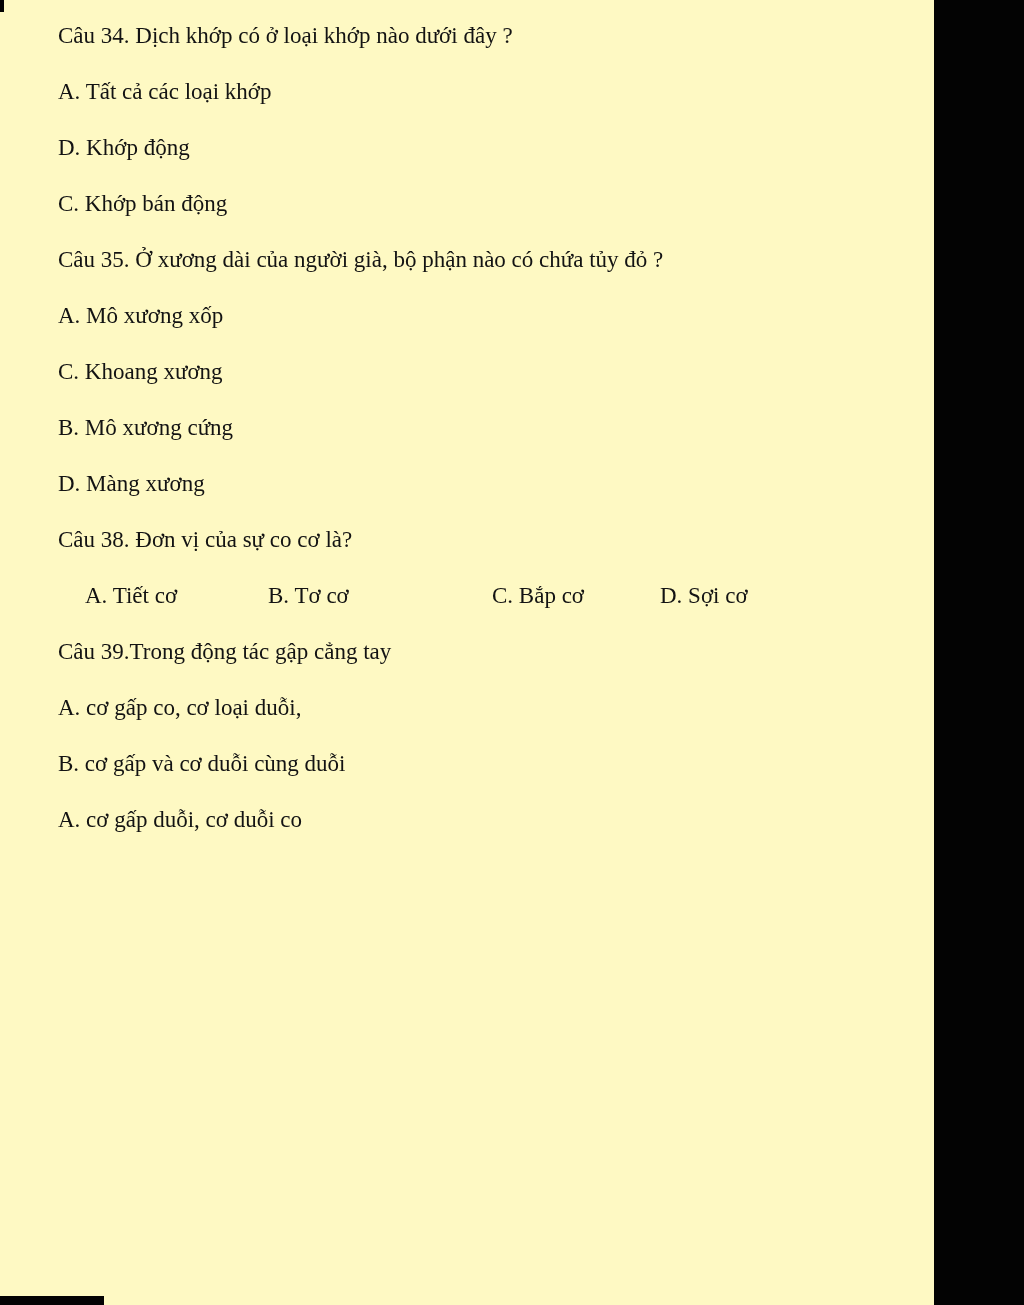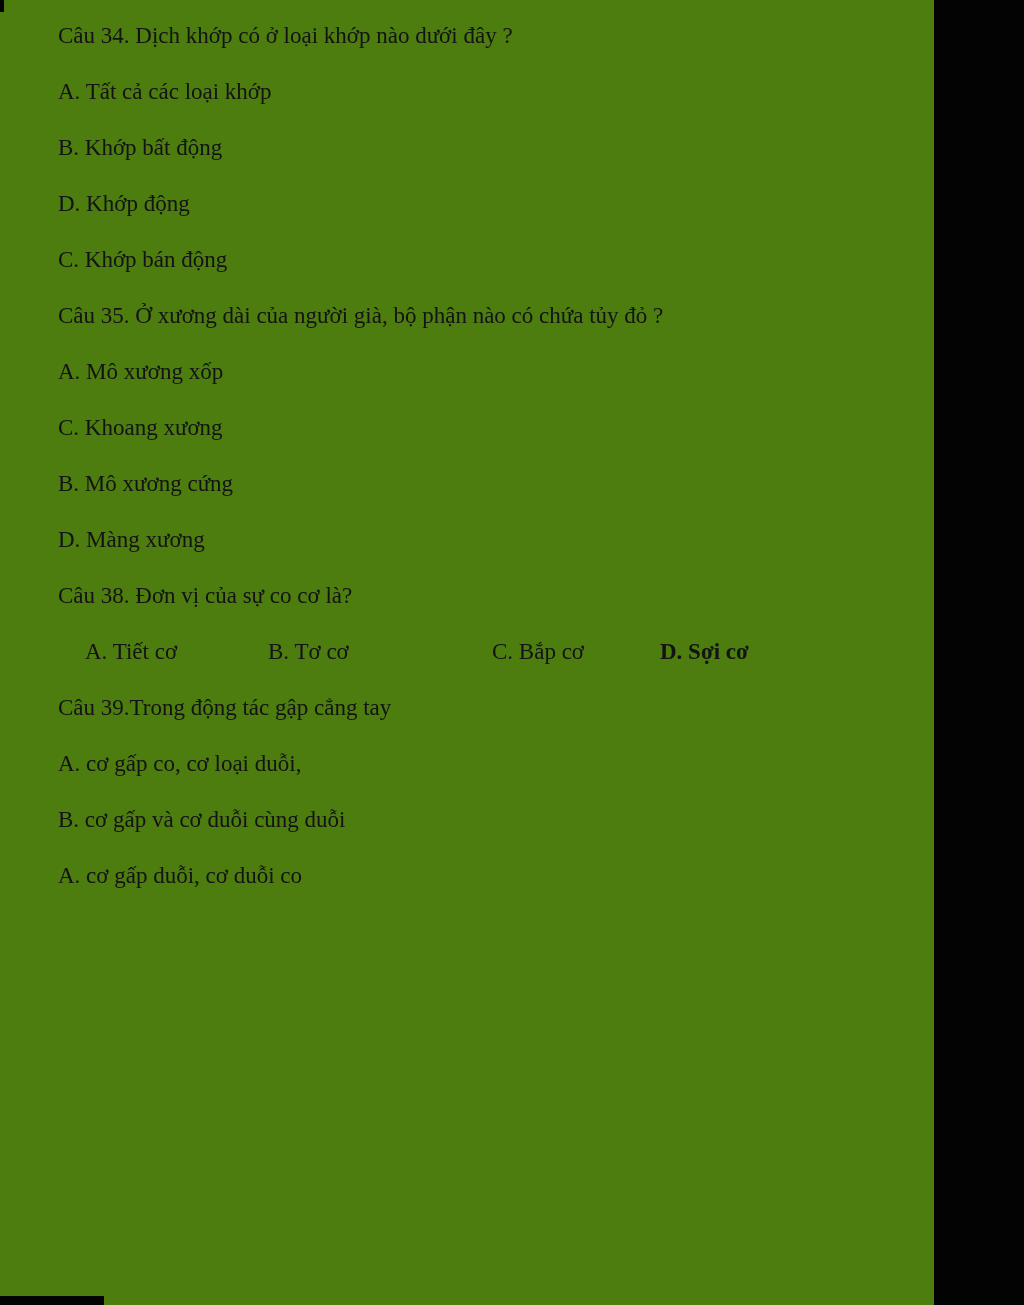--- a/index.html
+++ b/index.html
@@ -4,21 +4,21 @@
 <style>
   html, body {
     margin: 0;
     padding: 0;
     background: #ffffff;
   }
   .page {
     position: relative;
     width: 1024px;
     height: 1305px;
-    background: #4d7c0f;
+    background: #fef9c3;
     color: #131313;
     font-family: "Liberation Serif", "DejaVu Serif", serif;
     font-size: 23px;
     overflow: hidden;
   }
   .content {
     padding-top: 8px;
   }
   .line {
     height: 56px;
@@ -37,21 +37,21 @@
     line-height: 56px;
     white-space: nowrap;
   }
   .q37-a { left: 85px; }
   .q37-b { left: 268px; }
   .q37-c { left: 557px; }
   .q37-d { left: 712px; }
   .q38-a { left: 85px; }
   .q38-b { left: 268px; }
   .q38-c { left: 492px; }
-  .q38-d { left: 660px; font-weight: bold; }
+  .q38-d { left: 660px; }
   .bar-right {
     position: absolute;
     top: 0;
     right: 0;
     width: 90px;
     height: 100%;
     background: #030303;
   }
   .bar-bottom-left {
     position: absolute;
@@ -72,21 +72,20 @@
 </style>
 </head>
 <body>
 
 <div class="page">
   <div class="content">
 
     <div class="q">
       <div class="line title">Câu 34. Dịch khớp có ở loại khớp nào dưới đây ?</div>
       <div class="line option">A. Tất cả các loại khớp</div>
-      <div class="line option">B. Khớp bất động</div>
       <div class="line option">D. Khớp động</div>
       <div class="line option">C. Khớp bán động</div>
     </div>
 
     <div class="q">
       <div class="line title">Câu 35. Ở xương dài của người già, bộ phận nào có chứa tủy đỏ ?</div>
       <div class="line option">A. Mô xương xốp</div>
       <div class="line option">C. Khoang xương</div>
       <div class="line option">B. Mô xương cứng</div>
       <div class="line option">D. Màng xương</div>

